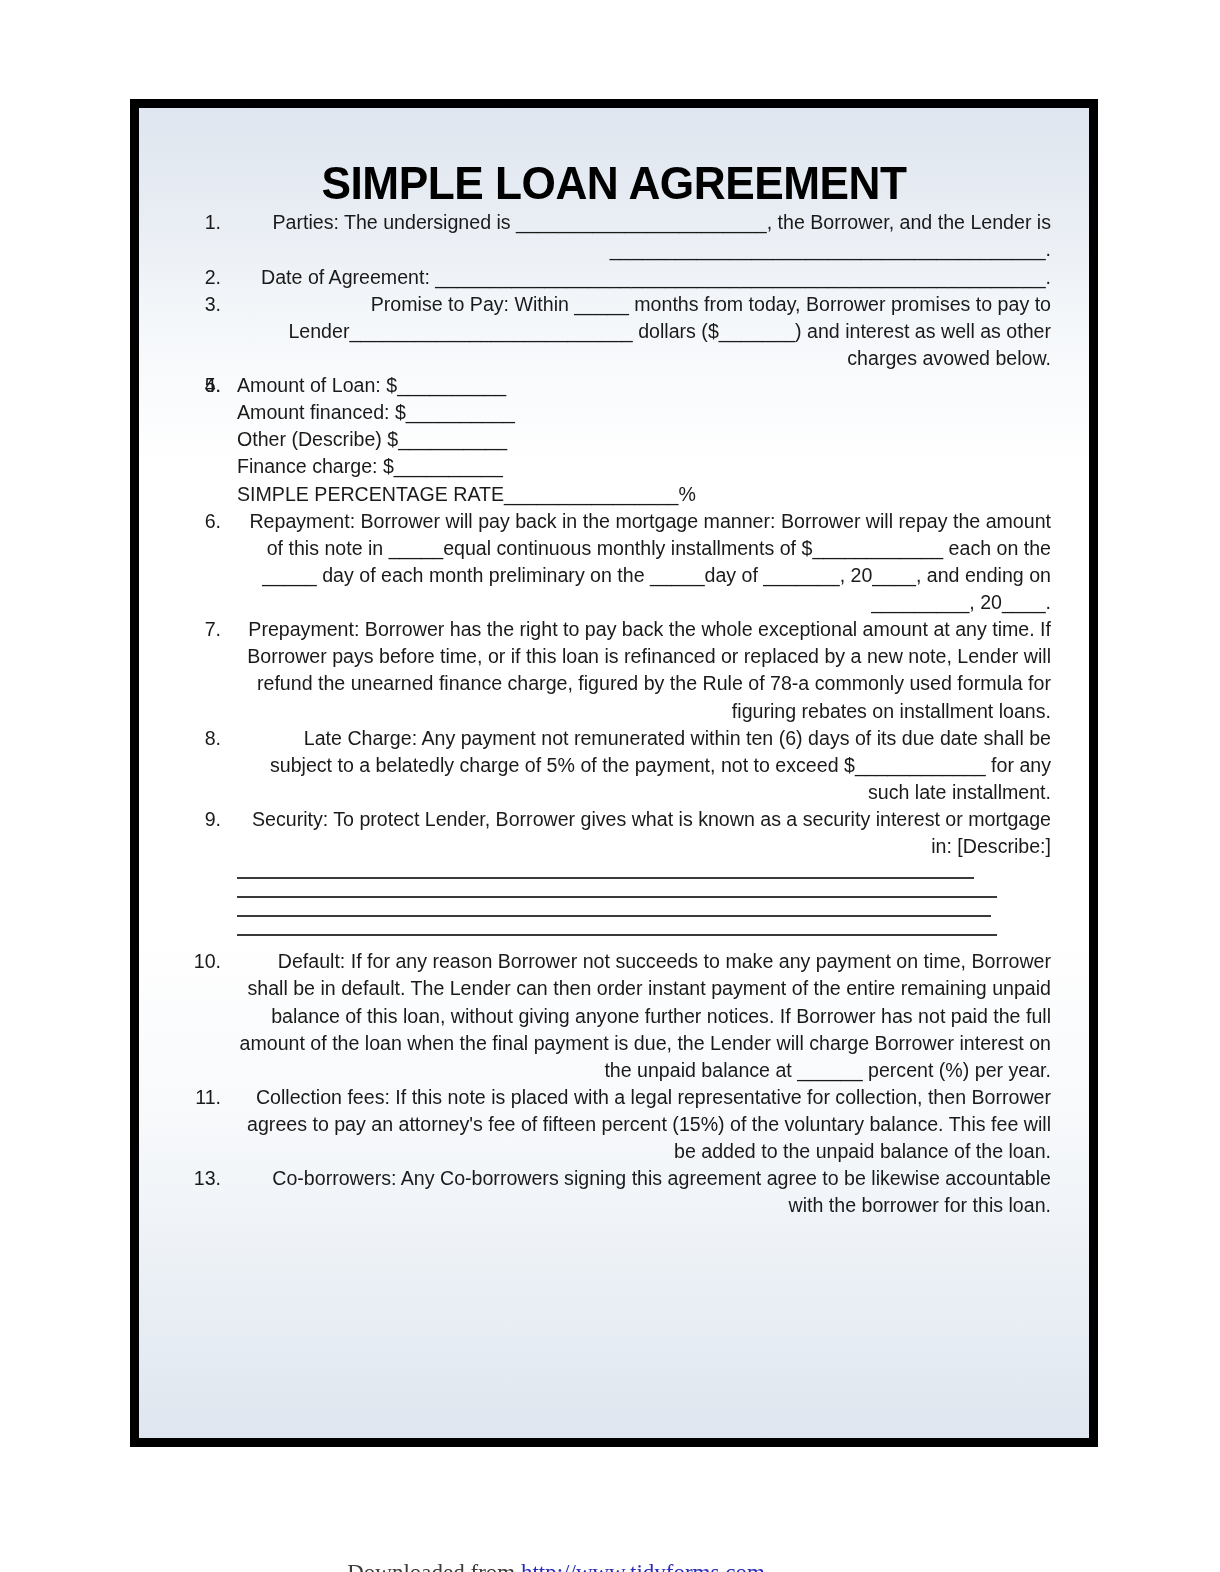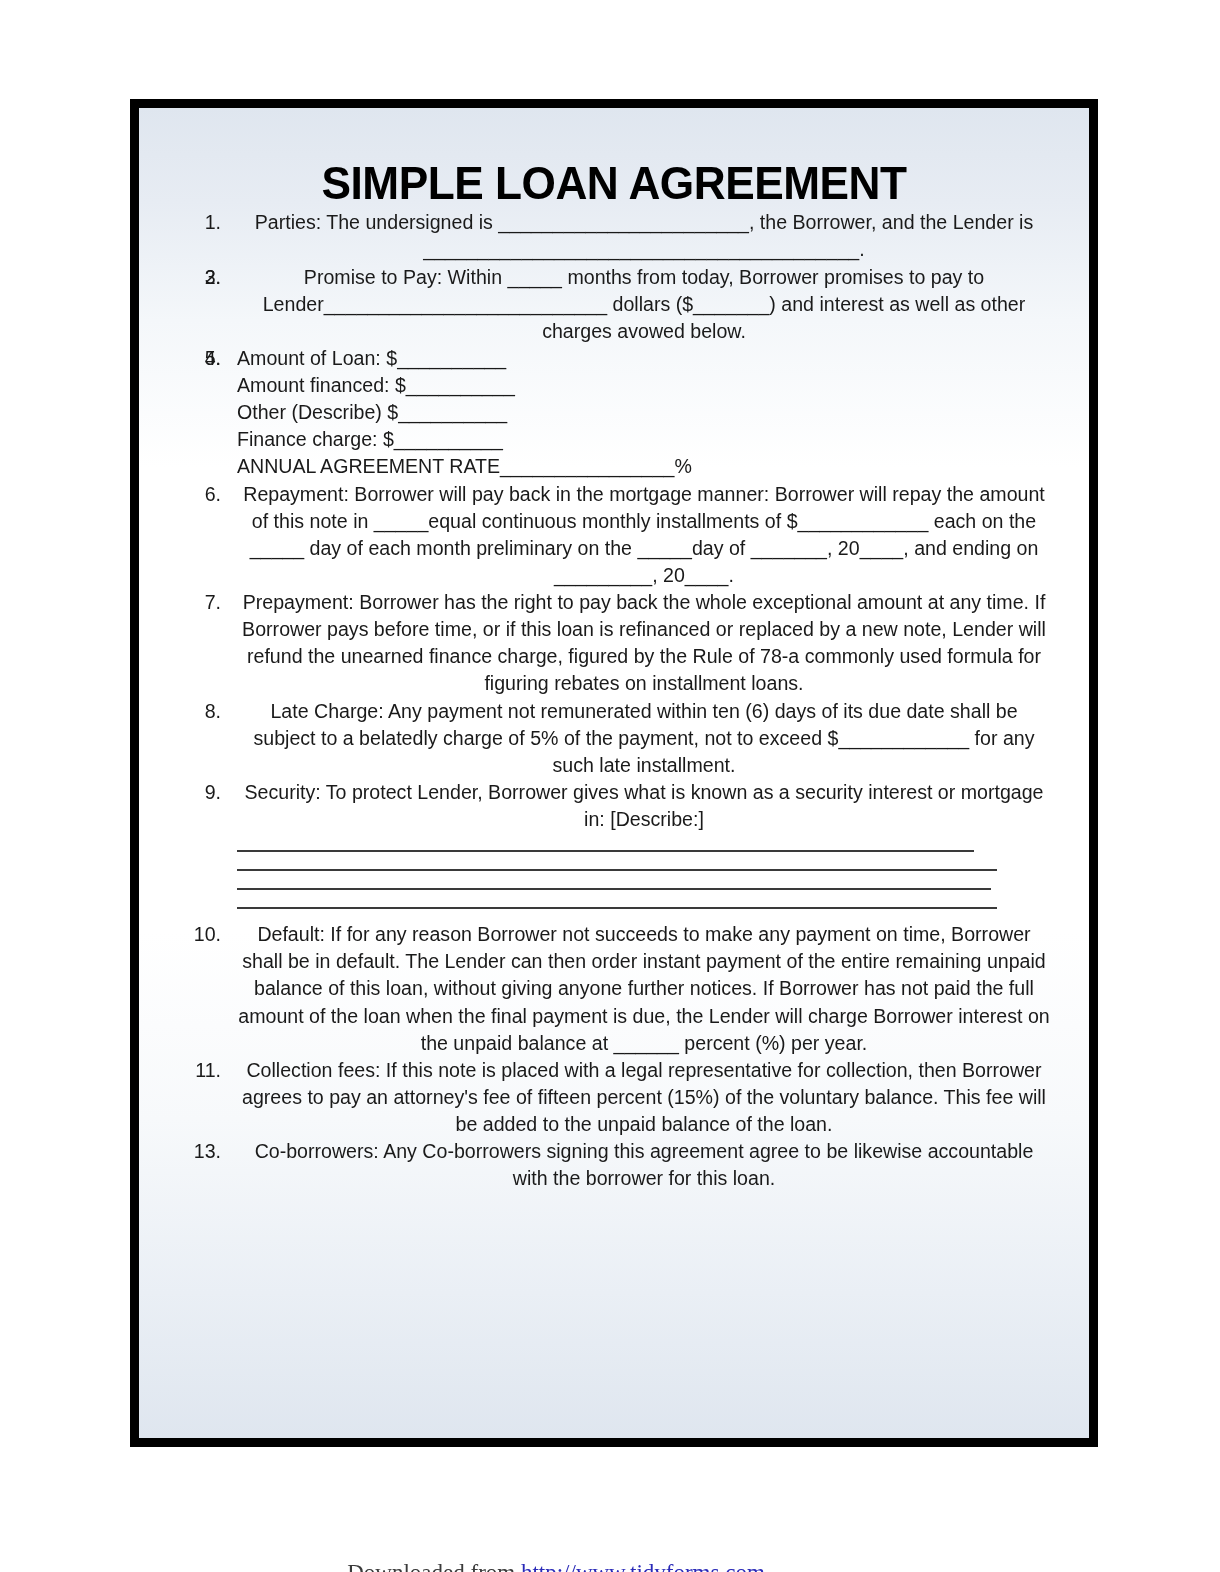--- a/index.html
+++ b/index.html
@@ -67,21 +67,21 @@
   .clause-num {
     position: absolute;
     left: 0;
     top: 0;
     width: 82px;
     text-align: right;
     color: #1a1a1a;
   }
   .clause-body {
     display: block;
-    text-align: center;
+    text-align: right;
   }
 
   .sub-line {
     display: block;
   }
 
   .blank-rule {
     display: block;
     border-bottom: 2.5px solid #3a3a3a;
     height: 0;
@@ -122,38 +122,39 @@
 
   <ol id="clause-list">
 
     <li class="clause">
       <span class="clause-num">1.</span>
       <span class="clause-body">Parties: The undersigned is _______________________, the Borrower, and the Lender is ________________________________________.</span>
     </li>
 
     <li class="clause">
       <span class="clause-num">2.</span>
+      <span class="clause-body">Date of Agreement: ________________________________________________________.</span>
     </li>
 
     <li class="clause">
       <span class="clause-num">3.</span>
       <span class="clause-body">Promise to Pay: Within _____ months from today, Borrower promises to pay to Lender__________________________ dollars ($_______) and interest as well as other charges avowed below.</span>
     </li>
 
     <li class="clause">
       <span class="clause-num">4.</span>
     </li>
 
     <li class="clause">
       <span class="clause-num">5.</span>
       <span class="sub-line">Amount of Loan: $__________</span>
       <span class="sub-line">Amount financed: $__________</span>
       <span class="sub-line">Other (Describe) $__________</span>
       <span class="sub-line">Finance charge: $__________</span>
-      <span class="sub-line">ANNUAL AGREEMENT RATE________________%</span>
+      <span class="sub-line">SIMPLE PERCENTAGE RATE________________%</span>
     </li>
 
     <li class="clause">
       <span class="clause-num">6.</span>
       <span class="clause-body">Repayment: Borrower will pay back in the mortgage manner: Borrower will repay the amount of this note in _____equal continuous monthly installments of $____________ each on the _____ day of each month preliminary on the _____day of _______, 20____, and ending on _________, 20____.</span>
     </li>
 
     <li class="clause">
       <span class="clause-num">7.</span>
       <span class="clause-body">Prepayment: Borrower has the right to pay back the whole exceptional amount at any time. If Borrower pays before time, or if this loan is refinanced or replaced by a new note, Lender will refund the unearned finance charge, figured by the Rule of 78-a commonly used formula for figuring rebates on installment loans.</span>

